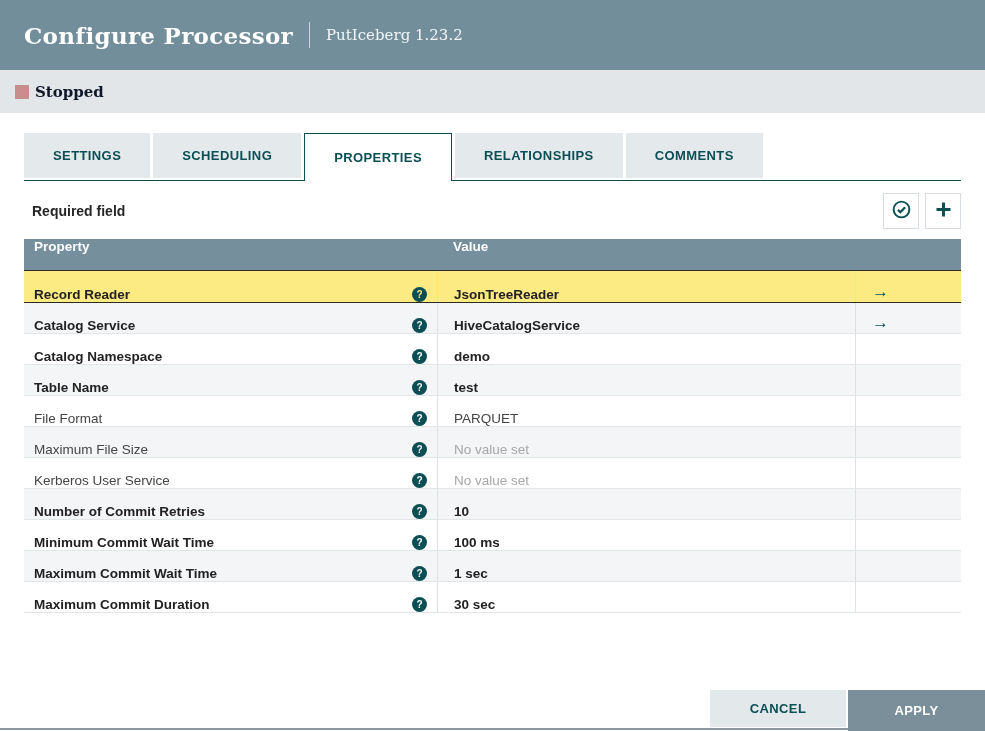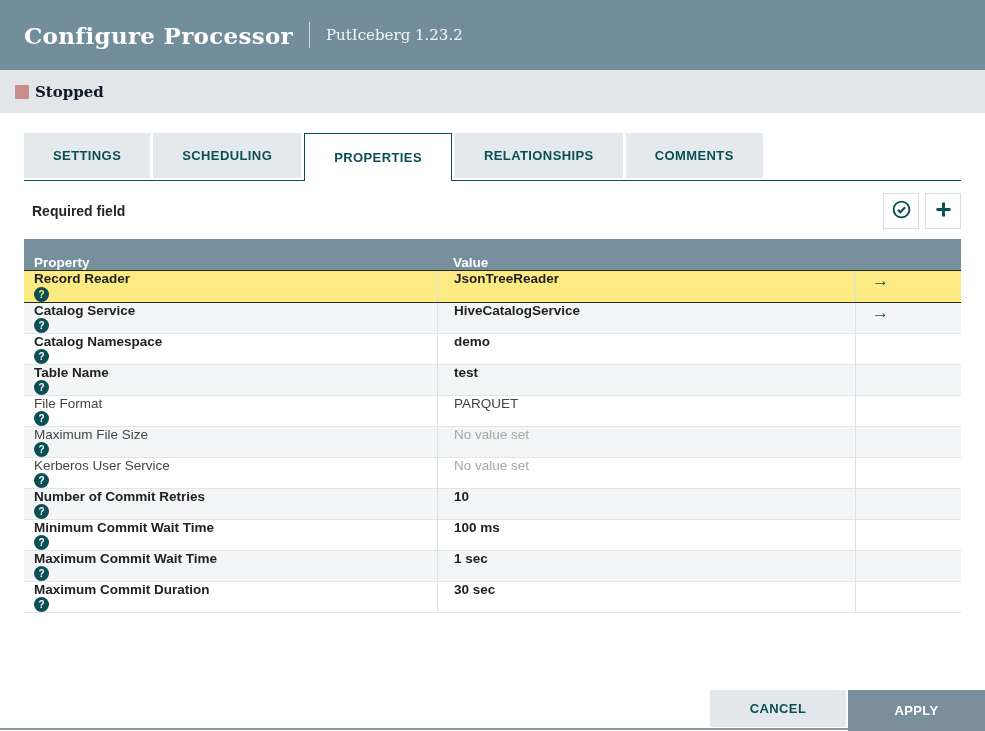--- a/index.html
+++ b/index.html
@@ -26,30 +26,30 @@
 
   
   .toolbar { margin:12px 24px 10px 24px; display:flex; justify-content:space-between; align-items:center;gap:20px; }
   .required-label { font-size:14px; font-weight:bold; color:#262626; padding-left:8px; }
   .tool-btns { display:flex; gap:6px; }
   .tool-btn { width:36px; height:36px; background:#fff; border:1px solid #d6dcdf; color:#0b4f55;
               display:flex; align-items:center; justify-content:center; cursor:pointer; }
 
   
   .ptable { margin:0 24px; width:937px; }
-  .thead { display:flex; height:31px; background:#758f9c; align-items:flex-end; }
+  .thead { display:flex; height:31px; background:#758f9c; align-items:flex-start; }
   .th { color:#ffffff; font-size:13.5px; font-weight:bold; }
   .th.prop { width:413px; padding-left:10px; }
   .th.val  { width:418px; padding-left:16px; }
   .th.goto { width:106px; }
 
   .trow { display:flex; height:31px; align-items:stretch; border-bottom:1px solid #e1e6e9; background:#fff; }
   .trow.shade { background:#f3f5f6; }
   .trow.selected { background:#fcea82; border-top:1px solid #2b2b24; border-bottom:1px solid #2b2b24; height:33px; }
-  .td { display:flex; align-items:flex-start; font-size:13.5px; color:#454545;flex-direction:column; }
+  .td { display:flex; align-items:flex-end; font-size:13.5px; color:#454545; }
   .td.prop { width:413px; padding-left:10px; padding-right:10px; justify-content:space-between; }
   .td.val  { width:418px; padding-left:16px; border-left:1px solid #dce1e4; }
   .td.goto { width:106px; padding-left:16px; border-left:1px solid #dce1e4; }
   .trow.required .td.prop, .trow.required .td.val { font-weight:bold; color:#222; }
   .td.val.unset { color:#a7a7a7; font-weight:normal; }
   .help-ic { width:15px; height:15px; min-width:15px; border-radius:50%; background:#0b4f55;
              display:flex; align-items:center; justify-content:center;
              font-size:10px; font-weight:bold; line-height:1; cursor:default; }
   .goto-arrow { color:#0b4f55; font-weight:bold; font-size:17px; cursor:pointer; }
 

